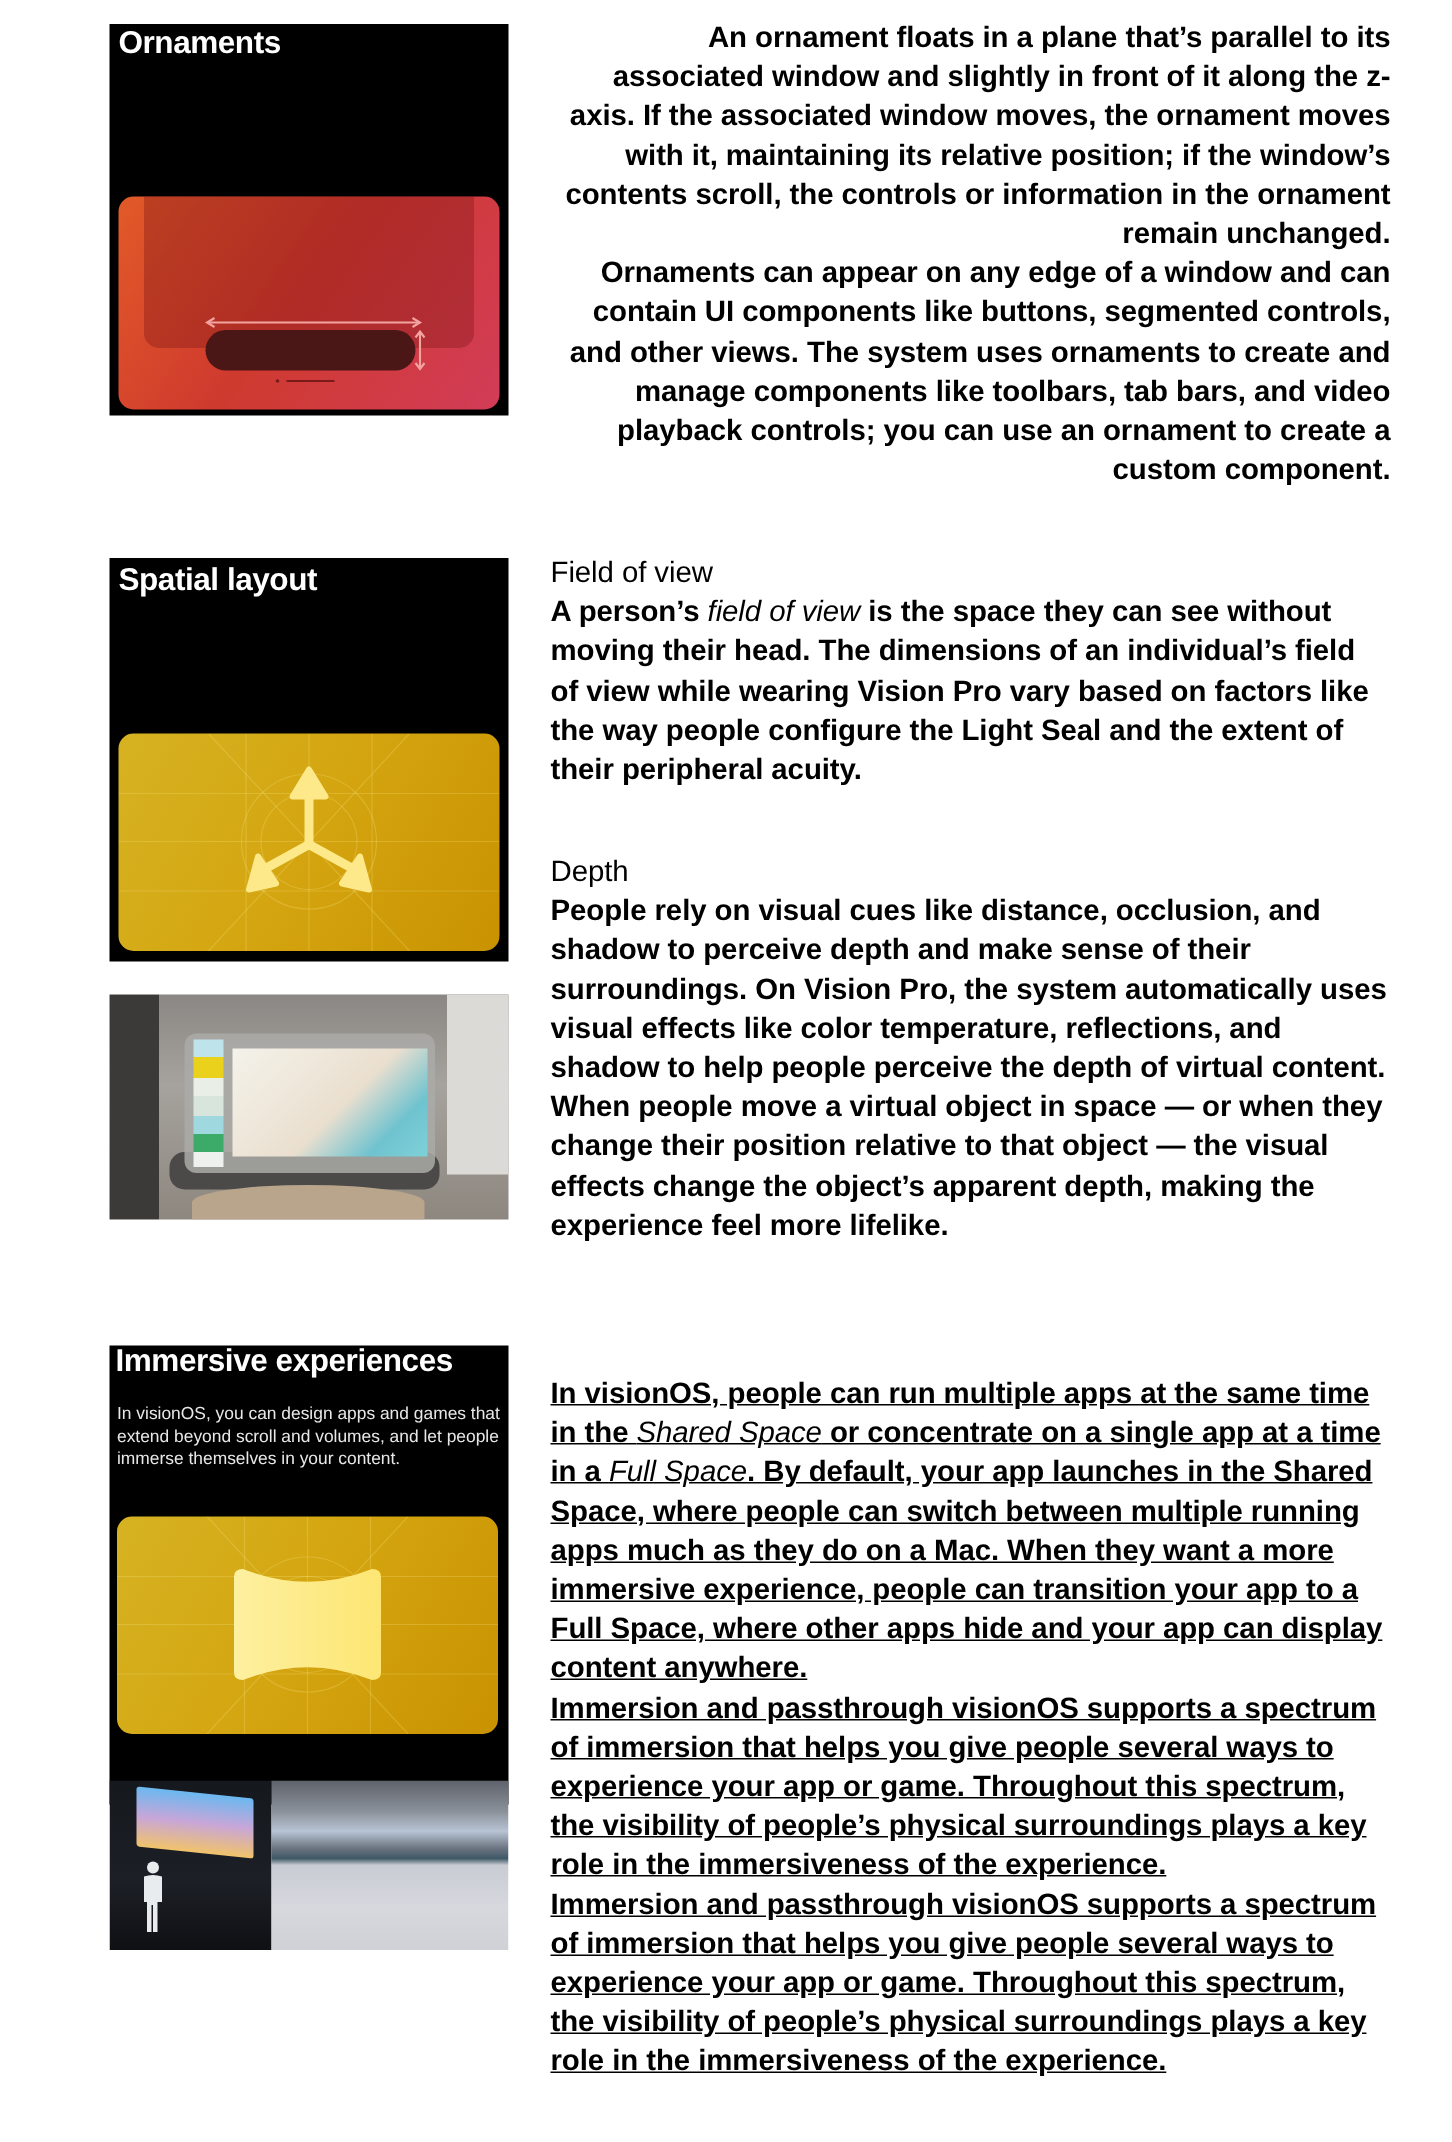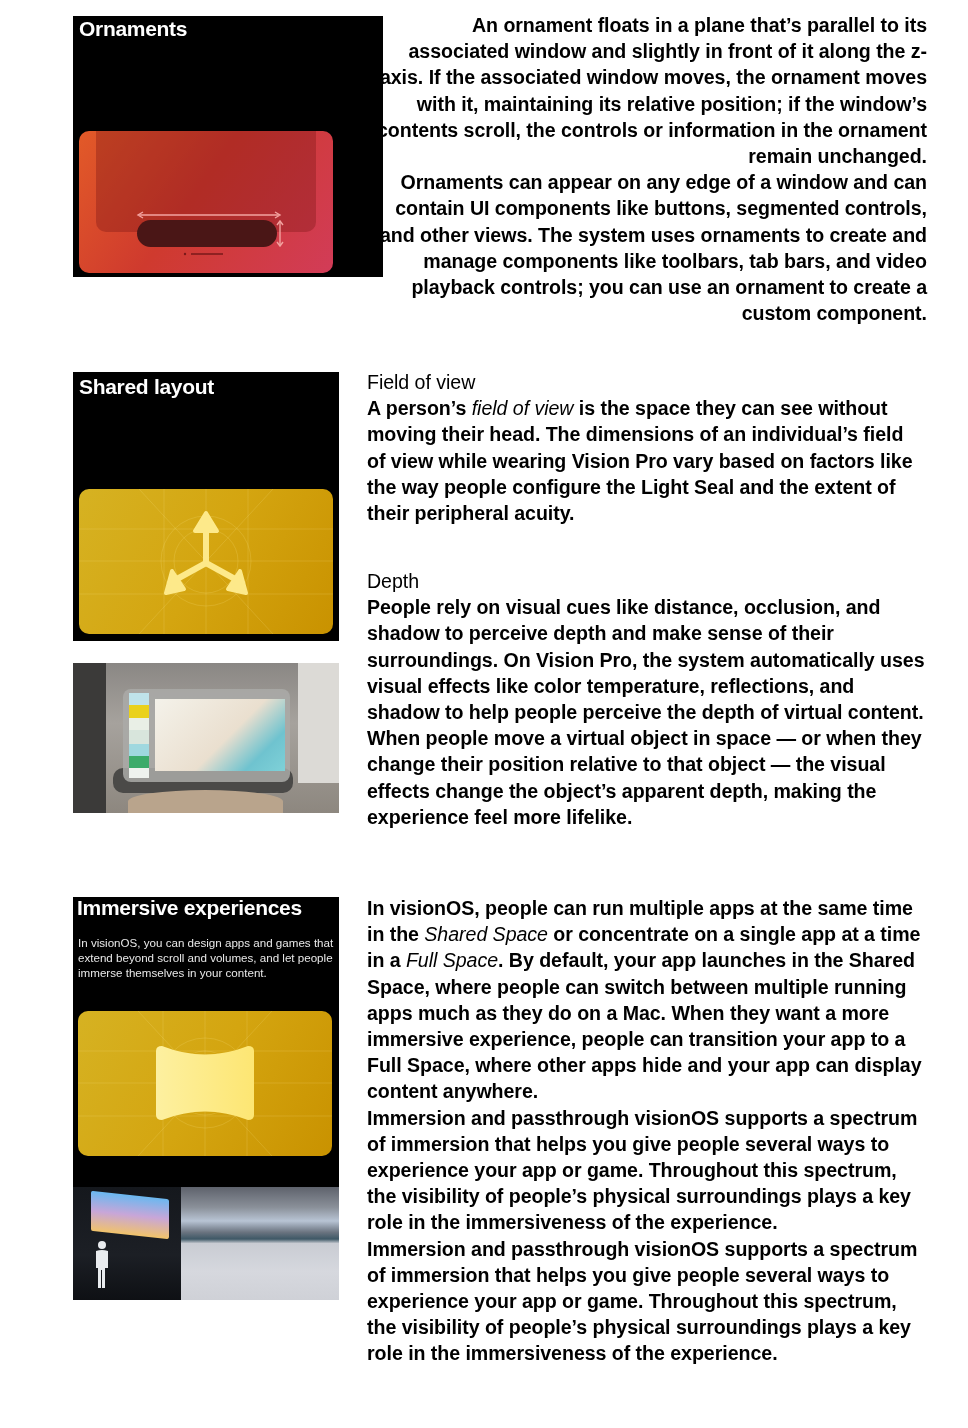--- a/index.html
+++ b/index.html
@@ -10,21 +10,21 @@
   .panel{position:absolute;left:6px;width:254px;border-radius:10px;overflow:hidden;}
   .text{position:absolute;left:367px;width:560px;font-size:19.6px;line-height:26.2px;font-weight:bold;letter-spacing:-0.05px;}
   .text p{margin:0;}
   .text .h{font-weight:normal;}
   .text i{font-weight:normal;font-style:italic;}
   .photo{position:absolute;left:73px;width:266px;overflow:hidden;}
 </style>
 </head>
 <body>
 
-<div class="card" style="top:16px;height:261px;padding-left:44px;">
+<div class="card" style="top:16px;height:261px;">
   <div class="card-title" style="top:1px;">Ornaments</div>
   <div class="panel" style="top:115px;height:142px;background:linear-gradient(125deg,#e25a28 0%,#cf3a2e 45%,#d23c58 100%);">
     <div style="position:absolute;left:17px;top:0;width:220px;height:101px;background:rgba(120,20,20,0.35);border-radius:0 0 10px 10px;"></div>
     <svg width="254" height="142" style="position:absolute;left:0;top:0;">
       <line x1="60" y1="84" x2="200" y2="84" stroke="#f3a3a0" stroke-width="1.4"></line>
       <path d="M64 81 L59 84 L64 87 M196 81 L201 84 L196 87" stroke="#f3a3a0" stroke-width="1.4" fill="none"></path>
       <line x1="201" y1="91" x2="201" y2="114" stroke="#f3a3a0" stroke-width="1.4"></line>
       <path d="M198 94 L201 90 L204 94 M198 111 L201 115 L204 111" stroke="#f3a3a0" stroke-width="1.4" fill="none"></path>
       <circle cx="106" cy="123" r="1.2" fill="#7a1a1a"></circle>
       <line x1="112" y1="123" x2="144" y2="123" stroke="#7a1a1a" stroke-width="1.4"></line>
@@ -32,21 +32,21 @@
     <div style="position:absolute;left:58px;top:89px;width:140px;height:27px;border-radius:14px;background:#4a1616;"></div>
   </div>
 </div>
 
 <div class="text" style="top:12px;text-align:right;">
   <p>An ornament floats in a plane that’s parallel to its associated window and slightly in front of it along the z-axis. If the associated window moves, the ornament moves with it, maintaining its relative position; if the window’s contents scroll, the controls or information in the ornament remain unchanged.</p>
   <p>Ornaments can appear on any edge of a window and can contain UI components like buttons, segmented controls, and other views. The system uses ornaments to create and manage components like toolbars, tab bars, and video playback controls; you can use an ornament to create a custom component.</p>
 </div>
 
 <div class="card" style="top:372px;height:269px;">
-  <div class="card-title" style="top:3px;">Shared layout</div>
+  <div class="card-title" style="top:3px;">Spatial layout</div>
   <div class="panel" style="top:117px;height:145px;background:linear-gradient(120deg,#d6b222 0%,#d4a510 50%,#c99200 100%);">
     <svg width="254" height="145" style="position:absolute;left:0;top:0;">
       <g stroke="rgba(255,240,150,0.22)" stroke-width="0.8" fill="none">
         <line x1="85" y1="0" x2="85" y2="145"></line>
           <line x1="127" y1="0" x2="127" y2="145"></line>
           <line x1="169" y1="0" x2="169" y2="145"></line>
         <line x1="0" y1="40" x2="254" y2="40"></line>
           <line x1="0" y1="72" x2="254" y2="72"></line>
           <line x1="0" y1="105" x2="254" y2="105"></line>
         <line x1="60" y1="0" x2="194" y2="145"></line>
@@ -119,17 +119,17 @@
   <div style="position:absolute;left:0;top:0;width:108px;height:113px;background:linear-gradient(180deg,#15181d 0%,#1c1f25 60%,#0e1014 100%);" title="Person standing before a large glowing gradient window">
     <div style="position:absolute;left:18px;top:8px;width:78px;height:40px;background:linear-gradient(180deg,#6ab8f0 0%,#c8a6d8 50%,#f1c36a 100%);transform:skewY(6deg);border-radius:2px;"></div>
     <svg width="20" height="50" style="position:absolute;left:19px;top:53px;">
       <circle cx="10" cy="5" r="4" fill="#e9ecef"></circle>
       <path d="M4 11 Q10 9 16 11 L16 28 L13 28 L13 48 L10 48 L10 30 L9 30 L9 48 L6 48 L6 28 L4 28 Z" fill="#e9ecef"></path>
     </svg>
   </div>
   <div style="position:absolute;left:108px;top:0;width:158px;height:113px;background:linear-gradient(180deg,#5e626c 0%,#8a9099 18%,#b8c4d4 30%,#6b7480 40%,#3e5866 46%,#c9ccd3 50%,#d6d8de 75%,#cfd1d7 100%);" title="White sand dunes under a cloudy sky"></div>
 </div>
 
-<div class="text" style="top:895px;">
+<div class="text" style="top:916px;text-decoration:underline;">
   <p><span>In visionOS, people can run multiple apps at the same time in the </span><i>Shared Space</i><span> or concentrate on a single app at a time in a </span><i>Full Space</i><span>. By default, your app launches in the Shared Space, where people can switch between multiple running apps much as they do on a Mac. When they want a more immersive experience, people can transition your app to a Full Space, where other apps hide and your app can display content anywhere.</span></p>
   <p>Immersion and passthrough visionOS supports a spectrum of immersion that helps you give people several ways to experience your app or game. Throughout this spectrum, the visibility of people’s physical surroundings plays a key role in the immersiveness of the experience.</p>
   <p>Immersion and passthrough visionOS supports a spectrum of immersion that helps you give people several ways to experience your app or game. Throughout this spectrum, the visibility of people’s physical surroundings plays a key role in the immersiveness of the experience.</p>
 </div>
 
 </body></html>

